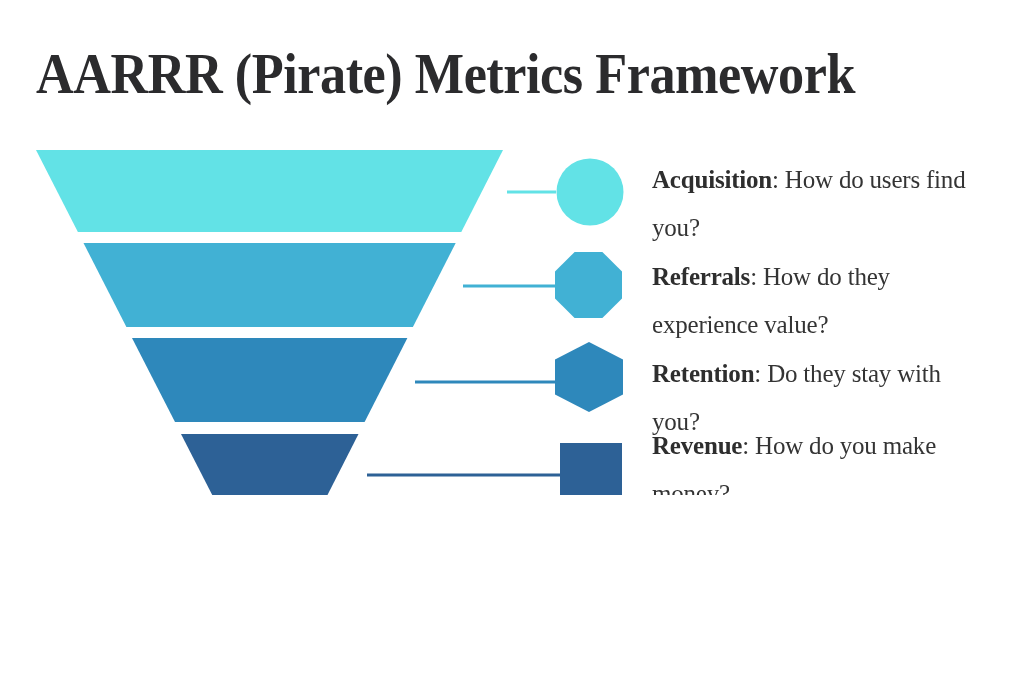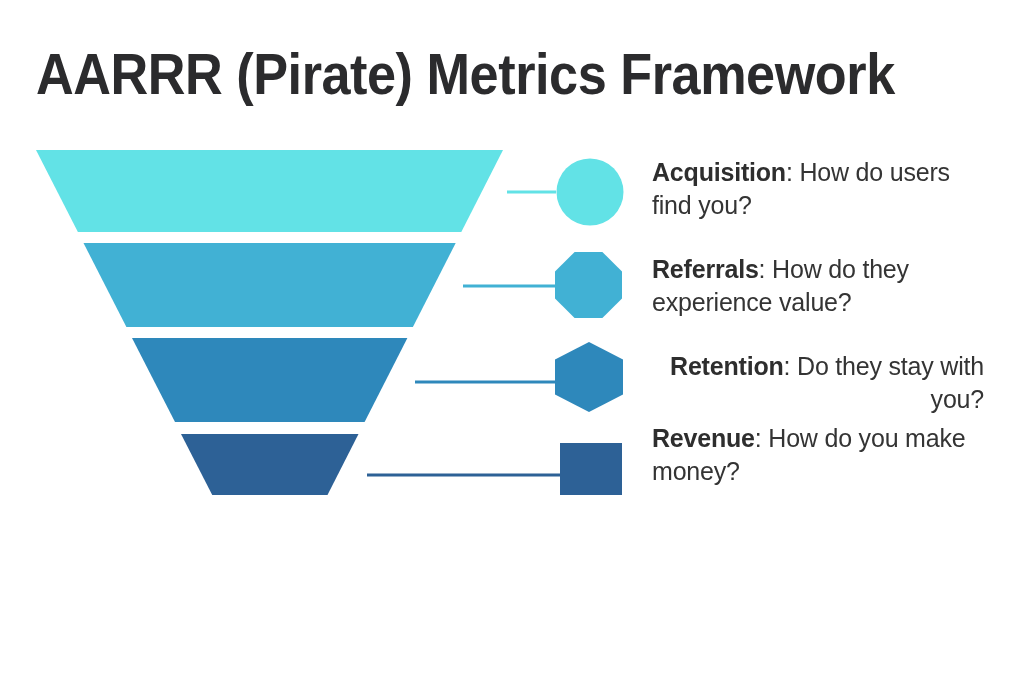--- a/index.html
+++ b/index.html
@@ -1,49 +1,49 @@
 <!DOCTYPE html>
 <html><head>
 <meta charset="utf-8">
 <style>
   html,body{margin:0;padding:0;background:#ffffff;}
   .canvas{
     position:relative;
     width:1024px;height:495px;
     background:#ffffff;
     overflow:hidden;
-    font-family:Liberation Sans, sans-serif;
+    font-family:Liberation Serif, serif;
   }
   .title{
     position:absolute;
     left:36px;top:40px;
     font-size:58px;
     font-weight:700;
     letter-spacing:-0.5px;
     color:#2b2b2d;
     white-space:nowrap;
     transform:scaleX(0.9);
     transform-origin:left top;
   }
   .diagram-svg{
     position:absolute;left:0;top:0;
   }
   .item{
     position:absolute;
     left:652px;
     width:332px;
     font-size:25px;
-    line-height:33px;
+    line-height:48px;
     letter-spacing:-0.2px;
     color:#343434;
   }
   .item .lbl{font-weight:700;color:#2e2e2e;}
   .i1{top:156px;}
   .i2{top:253px;}
-  .i3{top:350px;text-align:right;}
+  .i3{top:350px;}
   .i4{top:422px;}
   .i5{top:541px;}
 </style>
 </head>
 <body>
 
 <div class="canvas">
 
   <div class="title">AARRR (Pirate) Metrics Framework</div>
 

